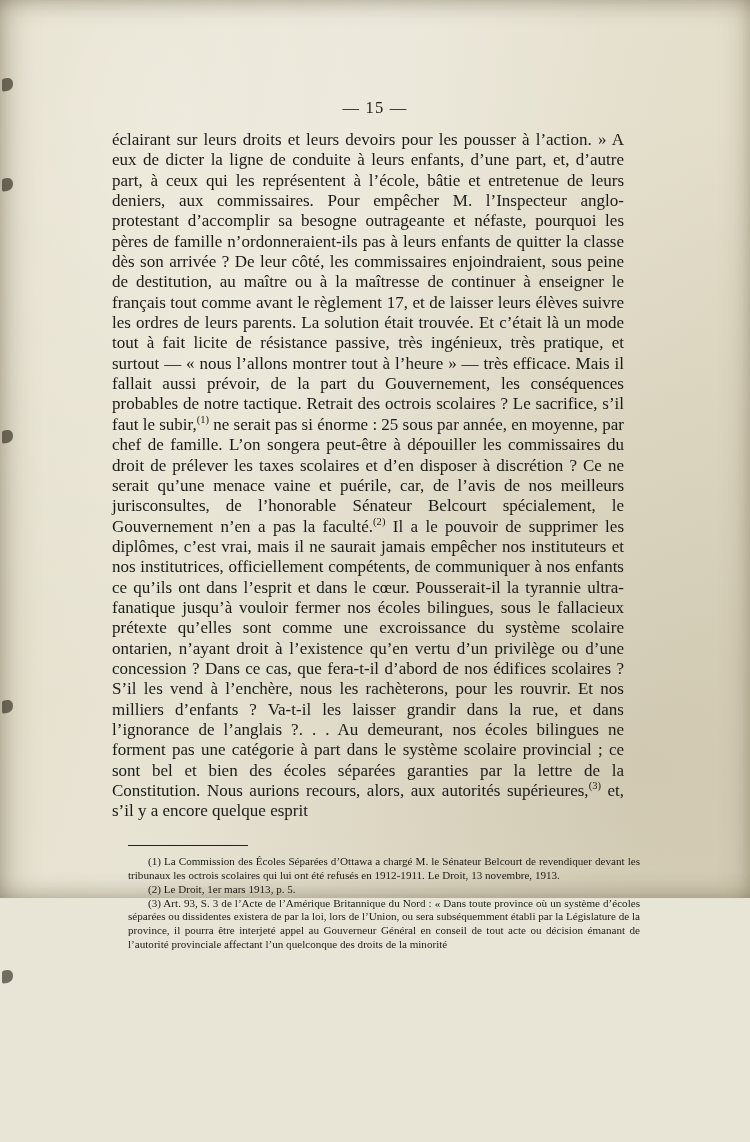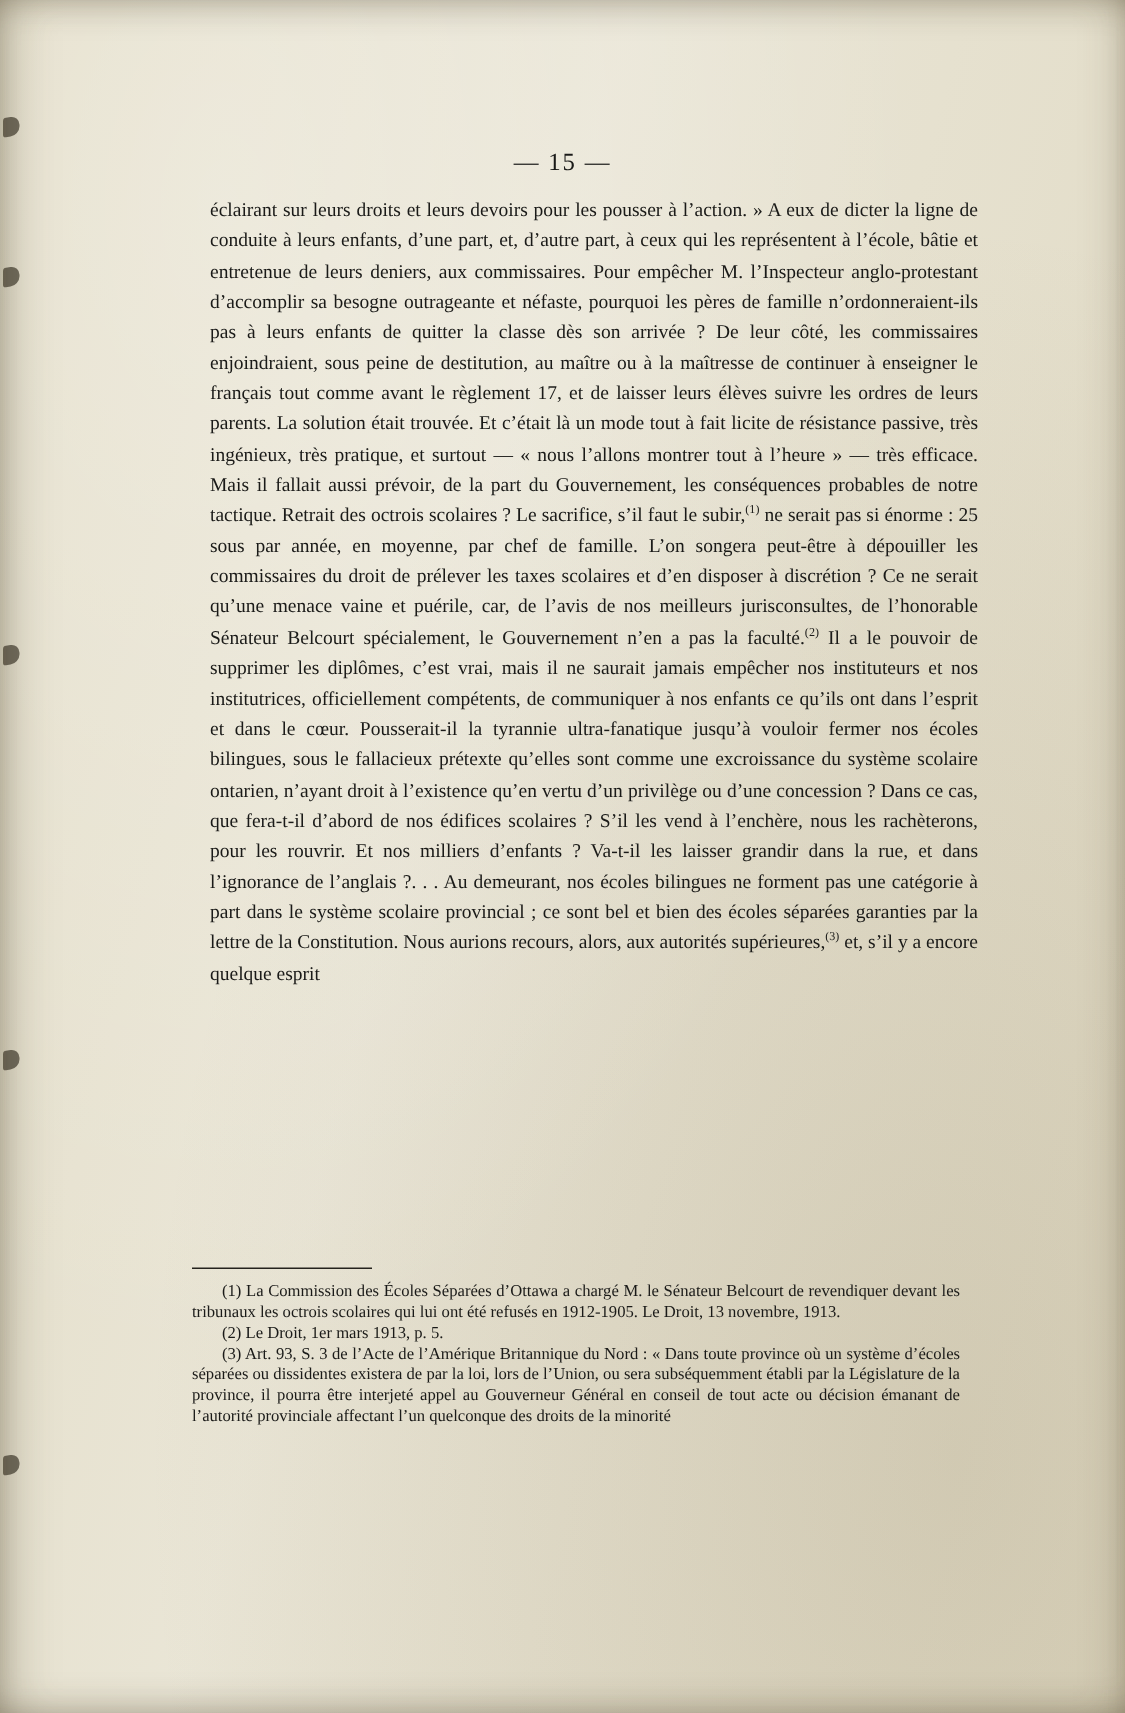--- a/index.html
+++ b/index.html
@@ -42,38 +42,38 @@
     height: 13px;
     background: #4a4438;
     opacity: 0.75;
     border-radius: 2px 6px 6px 2px;
     transform: skewY(-8deg);
   }
   .page-inner {
     position: absolute;
     left: 0; top: 0;
     width: 750px;
-    height: 1142px;
+    height: 898px;
   }
   .page-number {
     position: absolute;
     top: 98px;
     left: 0;
     width: 750px;
     text-align: center;
     font-size: 16.5px;
     letter-spacing: 1.2px;
     font-family: "Liberation Serif", serif;
   }
   .body-text {
     position: absolute;
     top: 130px;
-    left: 140px;
+    left: 112px;
     width: 512px;
-    font-size: 13px;
+    font-size: 17px;
     line-height: 20.35px;
     text-align: justify;
     text-justify: inter-word;
     hyphens: none;
   }
   .body-text p {
     margin: 0;
     text-indent: 0;
   }
   sup {
@@ -120,19 +120,19 @@
 
   <div class="page-number">— 15 —</div>
 
   <div class="body-text">
     <p><span>éclairant sur leurs droits et leurs devoirs pour les pousser à l’action. » A eux de dicter la ligne de conduite à leurs enfants, d’une part, et, d’autre part, à ceux qui les représentent à l’école, bâtie et entretenue de leurs deniers, aux commissaires. Pour empêcher M. l’Inspecteur anglo-protestant d’accomplir sa besogne outrageante et néfaste, pourquoi les pères de famille n’ordonneraient-ils pas à leurs enfants de quitter la classe dès son arrivée ? De leur côté, les commissaires enjoindraient, sous peine de destitution, au maître ou à la maîtresse de continuer à enseigner le français tout comme avant le règlement 17, et de laisser leurs élèves suivre les ordres de leurs parents.  La solution était trouvée.  Et c’était là un mode tout à fait licite de résistance passive, très ingénieux, très pratique, et surtout — « nous l’allons montrer tout à l’heure » — très efficace.  Mais il fallait aussi prévoir, de la part du Gouvernement, les conséquences probables de notre tactique.  Retrait des octrois scolaires ?  Le sacrifice, s’il faut le subir,</span><sup>(1)</sup><span> ne serait pas si énorme : 25 sous par année, en moyenne, par chef de famille.  L’on songera peut-être à dépouiller les commissaires du droit de prélever les taxes scolaires et d’en disposer à discrétion ?  Ce ne serait qu’une menace vaine et puérile, car, de l’avis de nos meilleurs jurisconsultes, de l’honorable Sénateur Belcourt spécialement, le Gouvernement n’en a pas la faculté.</span><sup>(2)</sup><span>  Il a le pouvoir de supprimer les diplômes, c’est vrai, mais il ne saurait jamais empêcher nos instituteurs et nos institutrices, officiellement compétents, de communiquer à nos enfants ce qu’ils ont dans l’esprit et dans le cœur.  Pousserait-il la tyrannie ultra-fanatique jusqu’à vouloir fermer nos écoles bilingues, sous le fallacieux prétexte qu’elles sont comme une excroissance du système scolaire ontarien, n’ayant droit à l’existence qu’en vertu d’un privilège ou d’une concession ?  Dans ce cas, que fera-t-il d’abord de nos édifices scolaires ?  S’il les vend à l’enchère, nous les rachèterons, pour les rouvrir.  Et nos milliers d’enfants ?  Va-t-il les laisser grandir dans la rue, et dans l’ignorance de l’anglais ?. . .  Au demeurant, nos écoles bilingues ne forment pas une catégorie à part dans le système scolaire provincial ;  ce sont bel et bien des écoles séparées garanties par la lettre de la Constitution.  Nous aurions recours, alors, aux autorités supérieures,</span><sup>(3)</sup><span> et, s’il y a encore quelque esprit</span></p>
   </div>
 
   <div class="rule"></div>
 
   <div class="footnotes">
-    <p><span>(1)</span><span> La Commission des Écoles Séparées d’Ottawa a chargé M. le Sénateur Belcourt de revendiquer devant les tribunaux les octrois scolaires qui lui ont été refusés en 1912-1905.  </span><span class="it">Le Droit</span><span>, 13 novembre, 1913.</span></p>
+    <p><span>(1)</span><span> La Commission des Écoles Séparées d’Ottawa a chargé M. le Sénateur Belcourt de revendiquer devant les tribunaux les octrois scolaires qui lui ont été refusés en 1912-1911.  </span><span class="it">Le Droit</span><span>, 13 novembre, 1913.</span></p>
     <p><span>(2)</span><span> </span><span class="it">Le Droit</span><span>, 1er mars 1913, p. 5.</span></p>
     <p><span>(3)</span><span> Art. 93, S. 3 de l’Acte de l’Amérique Britannique du Nord : « Dans toute province où un système d’écoles séparées ou dissidentes existera de par la loi, lors de l’Union, ou sera subséquemment établi par la Législature de la province, il pourra être interjeté appel au Gouverneur Général en conseil de tout acte ou décision émanant de l’autorité provinciale affectant l’un quelconque des droits de la minorité</span><span class="it"></span><span></span></p>
   </div>
 
   <div class="edge-shadow"></div>
 </div>
 
 </body></html>

